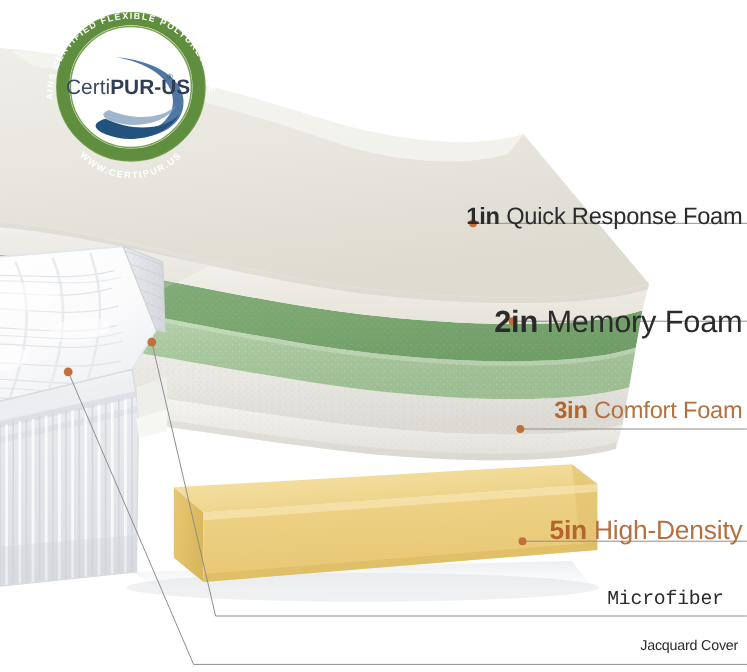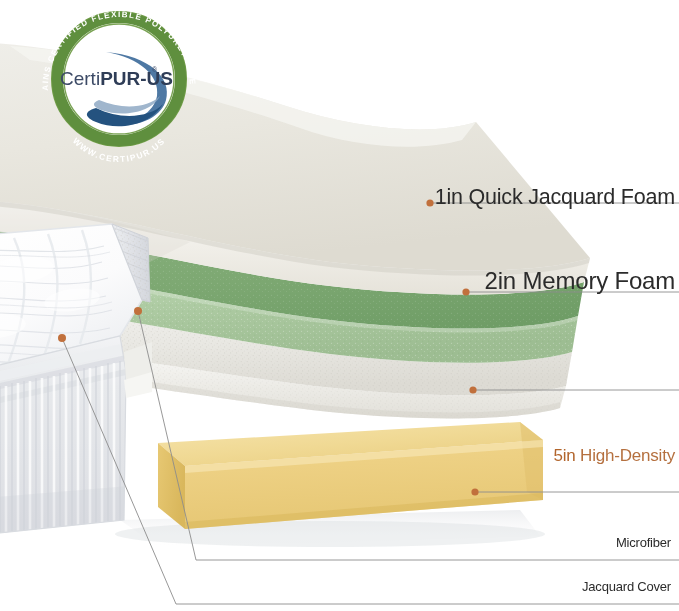--- a/index.html
+++ b/index.html
@@ -25,45 +25,46 @@
     width: 679px; height: 611px;
   }
   .lbl {
     position: absolute;
     white-space: nowrap;
     text-align: right;
     line-height: 1.22;
     letter-spacing: -0.2px;
   }
   .lbl .num {
-    font-weight: normal;
+    font-weight: bold;
   }
   .lbl-dark { color: #2b2b2b; }
   .lbl-copper { color: #b5703f; }
   .lbl-copper .num { color: #b2652c; }
 
   #label-quick {
     right: 4px; top: 184px;
     font-size: 21.5px;
   }
   #label-memory {
-    right: 4px; top: 266px;
-    font-size: 24px;
+    right: 4px; top: 276px;
+    font-size: 28px;
   }
   #label-comfort {
     right: 4px; top: 360px;
     font-size: 21.5px;
   }
   #label-base {
-    right: 4px; top: 446px;
-    font-size: 17px;
+    right: 4px; top: 468px;
+    font-size: 24px;
   }
   #label-microfiber {
-    right: 8px; top: 535px;
-    font-size: 13px;
+    right: 21px; top: 535px;
+    font-size: 18px;
+    font-family: Liberation Mono, monospace;
   }
   #label-jacquard {
     right: 8px; top: 579px;
     font-size: 13px;
   }
 </style>
 </head>
 <body>
 
 <div id="stage">
@@ -429,27 +430,30 @@
                C 86 118 82 112 96 108 Z" fill="#24527f"></path>
       <path d="M 99 100 C 122 110 148 108 160 96 C 152 112 124 118 101 110
                C 93 107 91 103 99 100 Z" fill="#8fa9c4" opacity="0.85"></path>
 
       <text x="60" y="85" font-family="&quot;Liberation Sans&quot;, sans-serif" font-size="19" fill="#3c4a66">Certi<tspan font-weight="bold" fill="#2f3d57">PUR-US</tspan></text>
       <text x="152" y="72" font-family="&quot;Liberation Sans&quot;, sans-serif" font-size="7" fill="#3c4a66">®</text>
     </g>
   </svg>
 
   <div class="lbl lbl-dark" id="label-quick">
-    <span class="num">1in</span><span> Quick Jacquard Foam</span>
+    <span class="num">1in</span><span> Quick Response Foam</span>
   </div>
 
   <div class="lbl lbl-dark" id="label-memory">
     <span class="num">2in</span><span> Memory Foam</span>
   </div>
 
+  <div class="lbl lbl-copper" id="label-comfort">
+    <span class="num">3in</span><span> Comfort Foam</span>
+  </div>
 
   <div class="lbl lbl-copper" id="label-base">
     <div><span class="num">5in</span><span> High-Density</span></div>
   </div>
 
   <div class="lbl lbl-dark" id="label-microfiber">Microfiber</div>
 
   <div class="lbl lbl-dark" id="label-jacquard">Jacquard Cover</div>
 
 </div>

